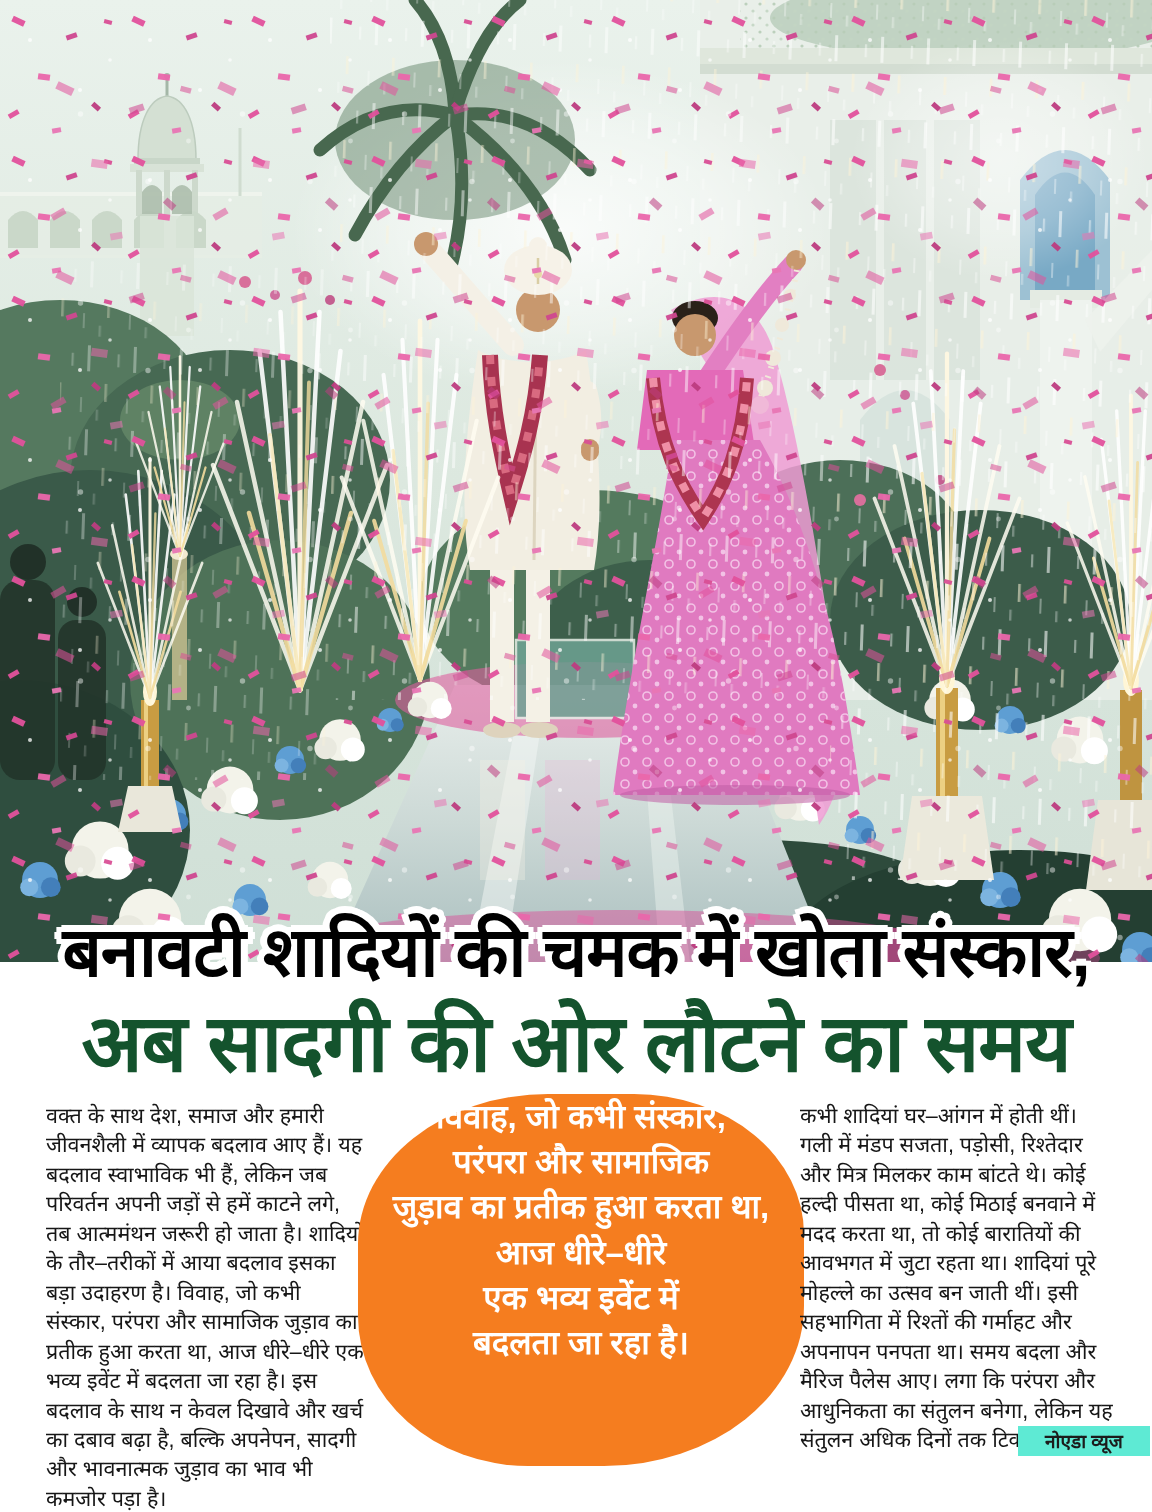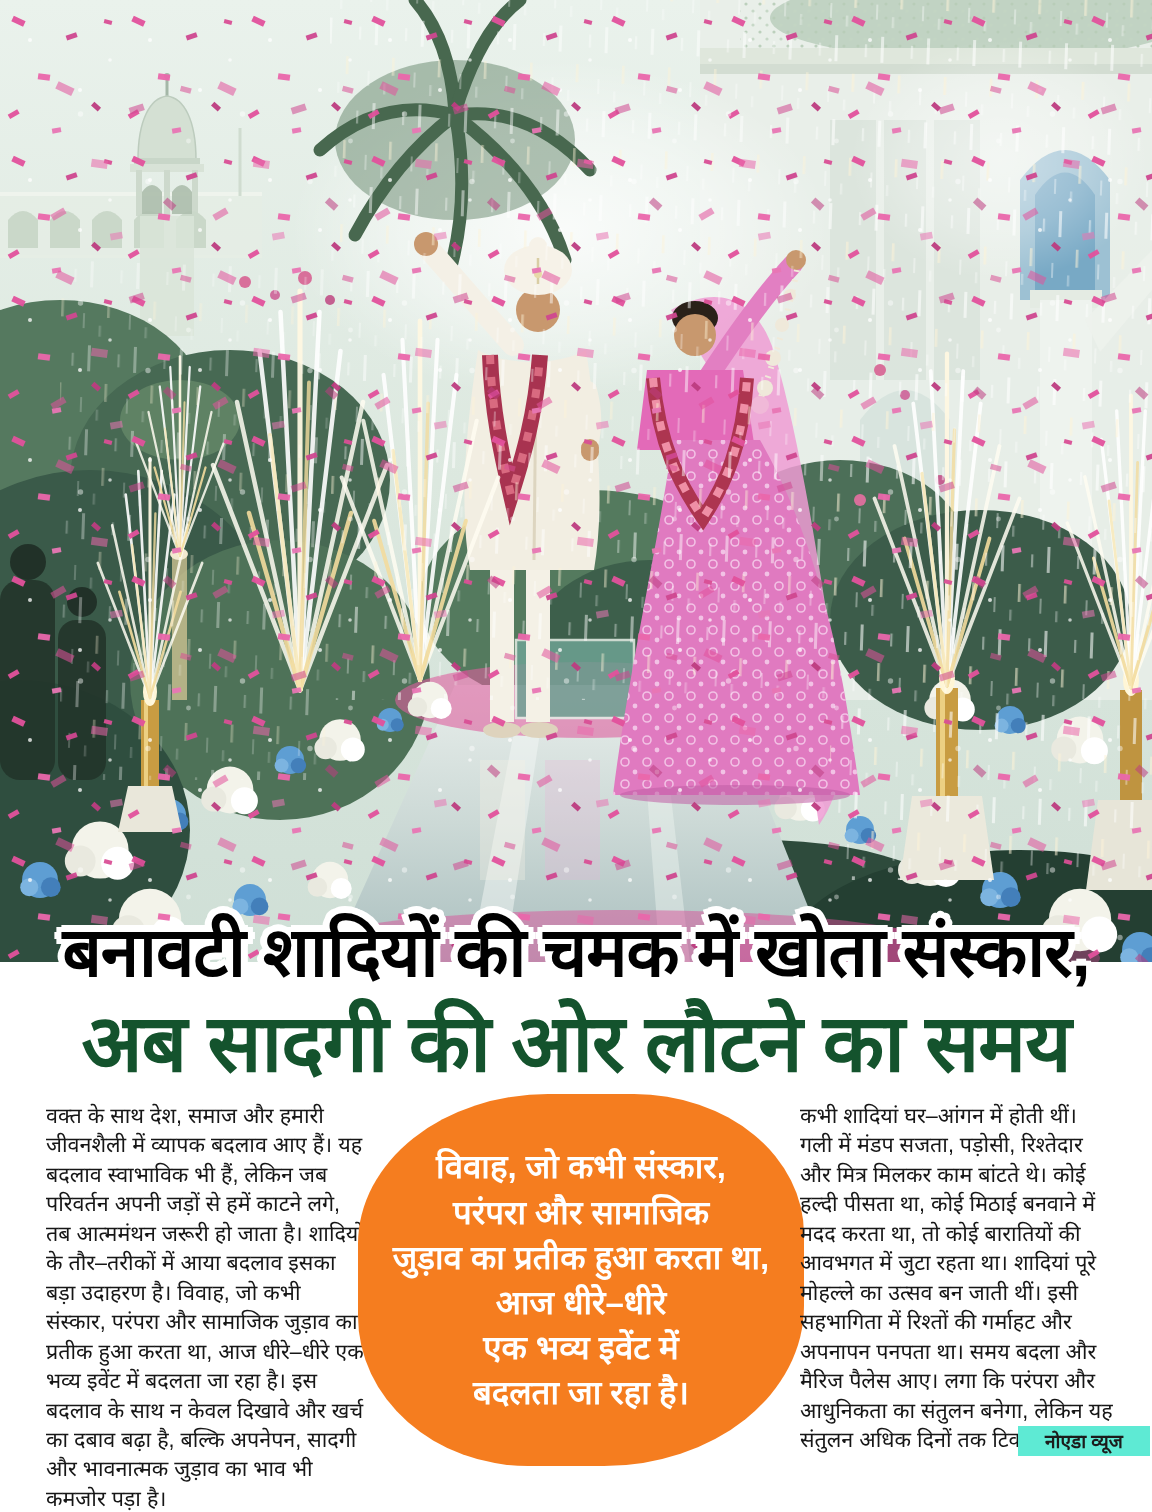--- a/index.html
+++ b/index.html
@@ -11,21 +11,21 @@
             line-height:1.3;letter-spacing:-1px;
             text-shadow:-5px -5px 0 #fff,5px -5px 0 #fff,-5px 5px 0 #fff,5px 5px 0 #fff,
                         -7px 0 0 #fff,7px 0 0 #fff,0 -7px 0 #fff,0 7px 0 #fff;}
   .headline.red{top:908px;font-size:69px;color:#000000;}
   .headline.dark{top:992px;font-size:80px;color:#14532d;}
   .col{position:absolute;top:1102px;margin:0;font-size:21.5px;line-height:1.37;color:#161616;}
   .col.left{left:46px;width:318px;}
   .col.right{left:800px;width:314px;}
   .blob{position:absolute;left:358px;top:1094px;width:446px;height:372px;background:#f57d1f;
         border-radius:190px 170px 200px 170px / 150px 140px 160px 150px;
-        display:flex;align-items:center;justify-content:center;}
+        display:flex;justify-content:center;}
   .quote{margin:0;white-space:pre-line;text-align:center;color:#ffffff;font-weight:700;
          font-size:33px;line-height:1.37;}
   .badge{position:absolute;left:1018px;top:1426px;width:132px;height:30px;background:#5eead4;
          border-radius:0;display:flex;align-items:center;justify-content:center;
          font-size:19px;font-weight:700;color:#1b1b1b;}
 </style>
 </head>
 <body>
 
 <div class="page">

